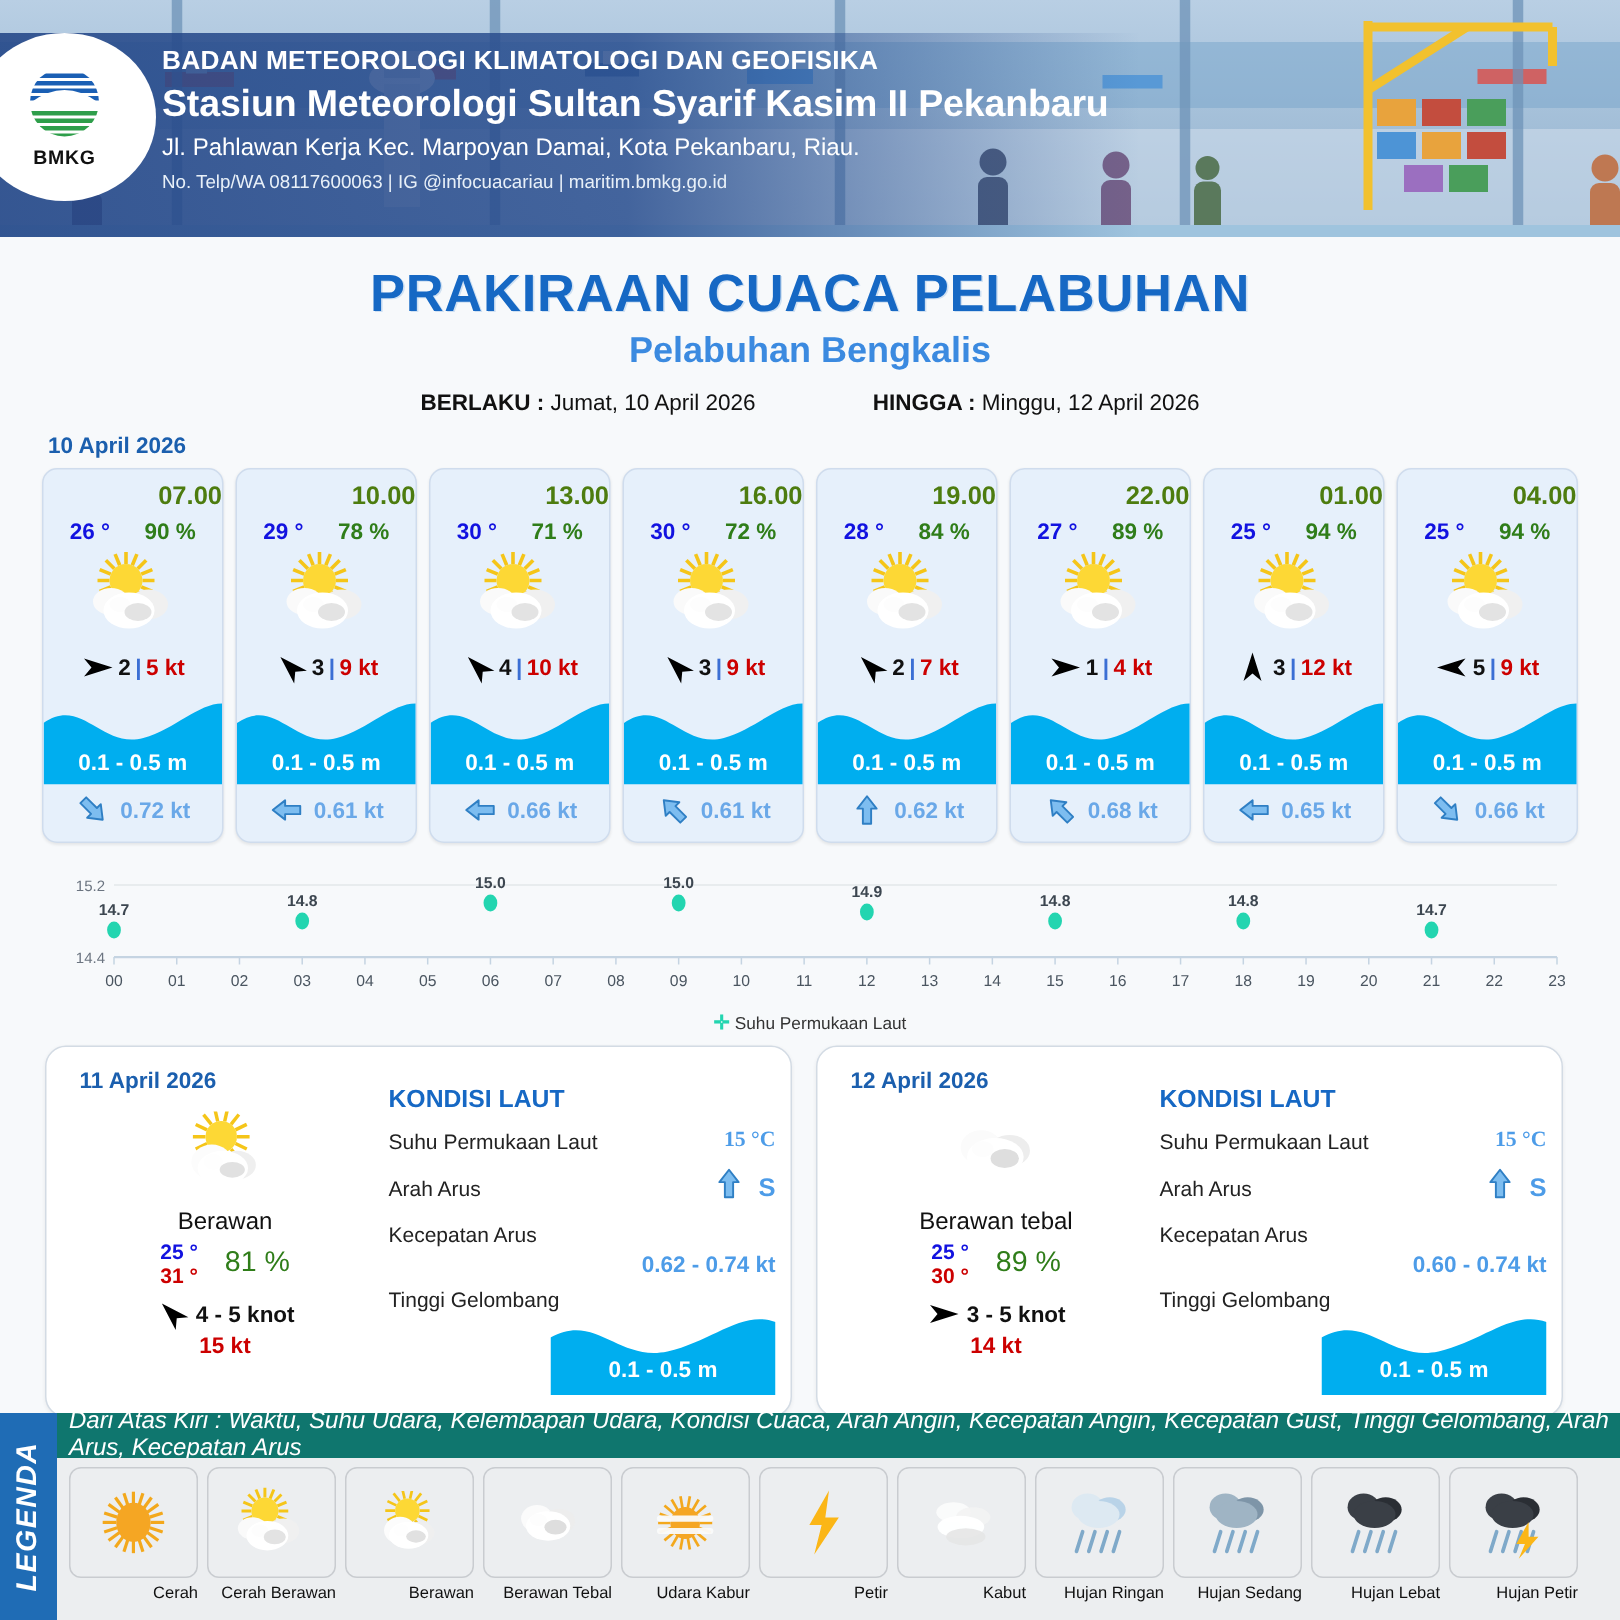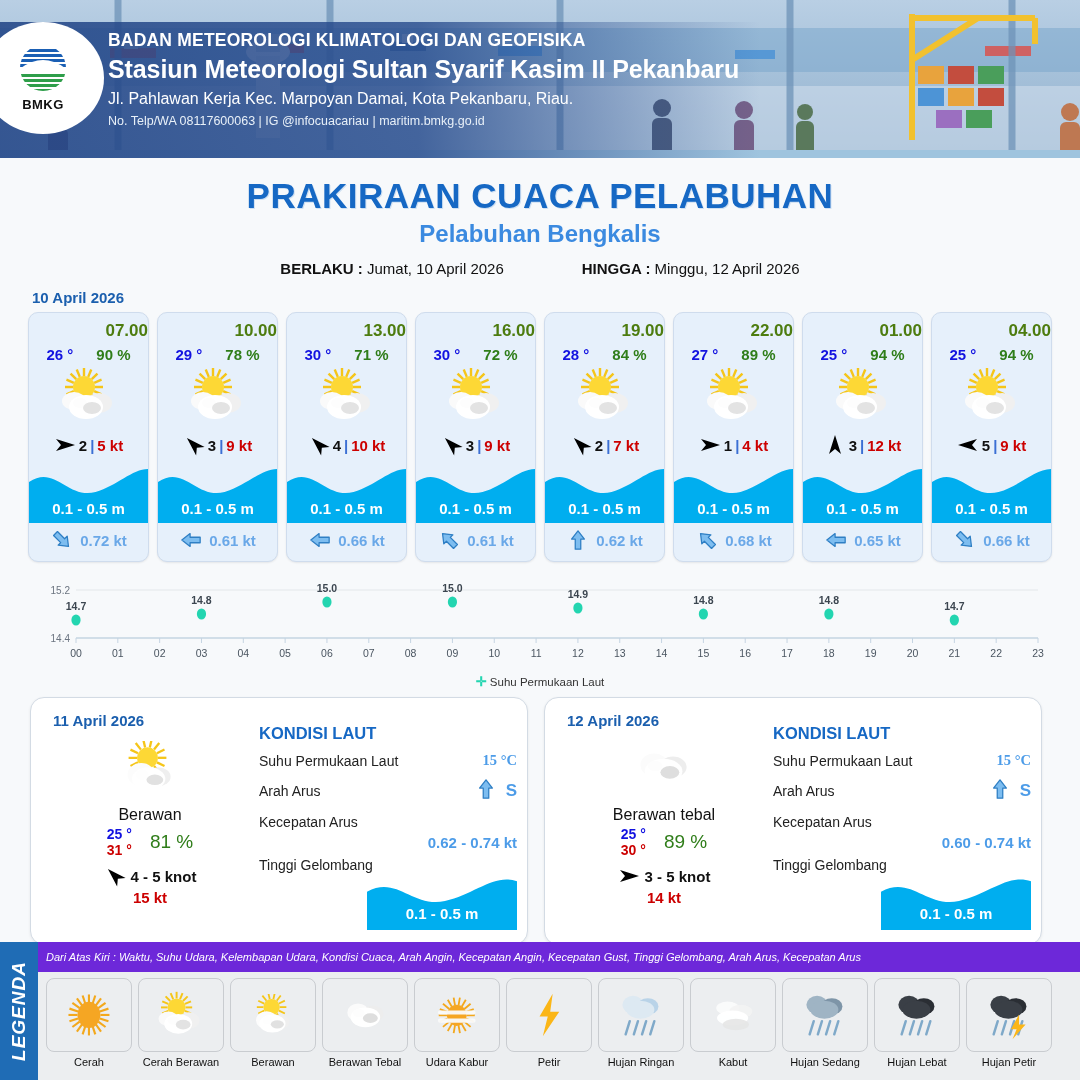--- a/index.html
+++ b/index.html
@@ -123,28 +123,28 @@
   .lg-bluebar {
     position:absolute; left:0; top:0; width:38px; height:138px;
     background:#1f6cb5; display:flex; align-items:center; justify-content:center;
   }
   .lg-bluebar span {
     transform: rotate(-90deg); white-space:nowrap;
     font-size:19px; font-weight:bold; font-style:italic; color:#fff; letter-spacing:1px;
   }
   .lg-topband {
     position:absolute; left:38px; top:0; width:1042px; height:30px;
-    background:#6d28d9; color:#fff; font-style:italic; font-size:11px;
+    background:#0f766e; color:#fff; font-style:italic; font-size:16px;
     display:flex; align-items:center; padding-left:8px;
   }
   .lg-body {
     position:absolute; left:38px; top:30px; width:1042px; height:108px;
     background:#eceef0; display:flex; gap:6px; padding:6px 8px 0 8px;
   }
-  .lg-item { width:86px; text-align:center; }
+  .lg-item { width:86px; text-align:right; }
   .lg-box {
     width:86px; height:74px; background:#eceef0;
     border:1px solid #c9ccd0; border-radius:8px;
     display:flex; align-items:center; justify-content:center;
   }
   .lg-name { font-size:11px; color:#111; margin-top:4px; white-space:nowrap; }
 </style>
 </head>
 <body>
 
@@ -1121,45 +1121,45 @@
       <div class="lg-item">
     <div class="lg-box">
           <svg width="32.8" height="45.919999999999995" viewBox="0 0 40 56">
     <path d="M24 2 L8 30 L18 30 L12 54 L32 24 L21 24 Z" fill="#fbb617"></path>
   </svg>
         </div>
     <div class="lg-name">Petir</div>
       </div>
       <div class="lg-item">
     <div class="lg-box">
+          <svg width="50.839999999999996" height="39.36" viewBox="0 0 62 48">
+    <ellipse cx="24" cy="16" rx="14" ry="8" fill="#fcfcfc" opacity=".9"></ellipse>
+    <ellipse cx="40" cy="20" rx="14" ry="8" fill="#f3f3f3" opacity=".9"></ellipse>
+    <ellipse cx="30" cy="28" rx="19" ry="9" fill="#fff" opacity=".95"></ellipse>
+    <ellipse cx="34" cy="36" rx="16" ry="7" fill="#e6e6e6" opacity=".9"></ellipse>
+  </svg>
+        </div>
+    <div class="lg-name">Kabut</div>
+      </div>
+      <div class="lg-item">
+    <div class="lg-box">
           <svg width="52.48" height="50.839999999999996" viewBox="0 0 64 62">
     <ellipse cx="22" cy="18" rx="13" ry="11" fill="#dde9f2"></ellipse>
     <ellipse cx="40" cy="20" rx="13" ry="10" fill="#b9d3e8"></ellipse>
     <ellipse cx="31" cy="24" rx="17" ry="11" fill="#dde9f2"></ellipse>
     <g stroke="#7fa9c9" stroke-width="3" stroke-linecap="round">
       <line x1="18" y1="38" x2="13" y2="54"></line>
       <line x1="28" y1="38" x2="23" y2="54"></line>
       <line x1="38" y1="38" x2="33" y2="54"></line>
       <line x1="48" y1="38" x2="43" y2="54"></line>
     </g>
 
   </svg>
         </div>
     <div class="lg-name">Hujan Ringan</div>
-      </div>
-      <div class="lg-item">
-    <div class="lg-box">
-          <svg width="50.839999999999996" height="39.36" viewBox="0 0 62 48">
-    <ellipse cx="24" cy="16" rx="14" ry="8" fill="#fcfcfc" opacity=".9"></ellipse>
-    <ellipse cx="40" cy="20" rx="14" ry="8" fill="#f3f3f3" opacity=".9"></ellipse>
-    <ellipse cx="30" cy="28" rx="19" ry="9" fill="#fff" opacity=".95"></ellipse>
-    <ellipse cx="34" cy="36" rx="16" ry="7" fill="#e6e6e6" opacity=".9"></ellipse>
-  </svg>
-        </div>
-    <div class="lg-name">Kabut</div>
       </div>
       <div class="lg-item">
     <div class="lg-box">
           <svg width="52.48" height="50.839999999999996" viewBox="0 0 64 62">
     <ellipse cx="22" cy="18" rx="13" ry="11" fill="#9fb4c4"></ellipse>
     <ellipse cx="40" cy="20" rx="13" ry="10" fill="#7e95a8"></ellipse>
     <ellipse cx="31" cy="24" rx="17" ry="11" fill="#9fb4c4"></ellipse>
     <g stroke="#7fa9c9" stroke-width="3" stroke-linecap="round">
       <line x1="18" y1="38" x2="13" y2="54"></line>
       <line x1="28" y1="38" x2="23" y2="54"></line>

